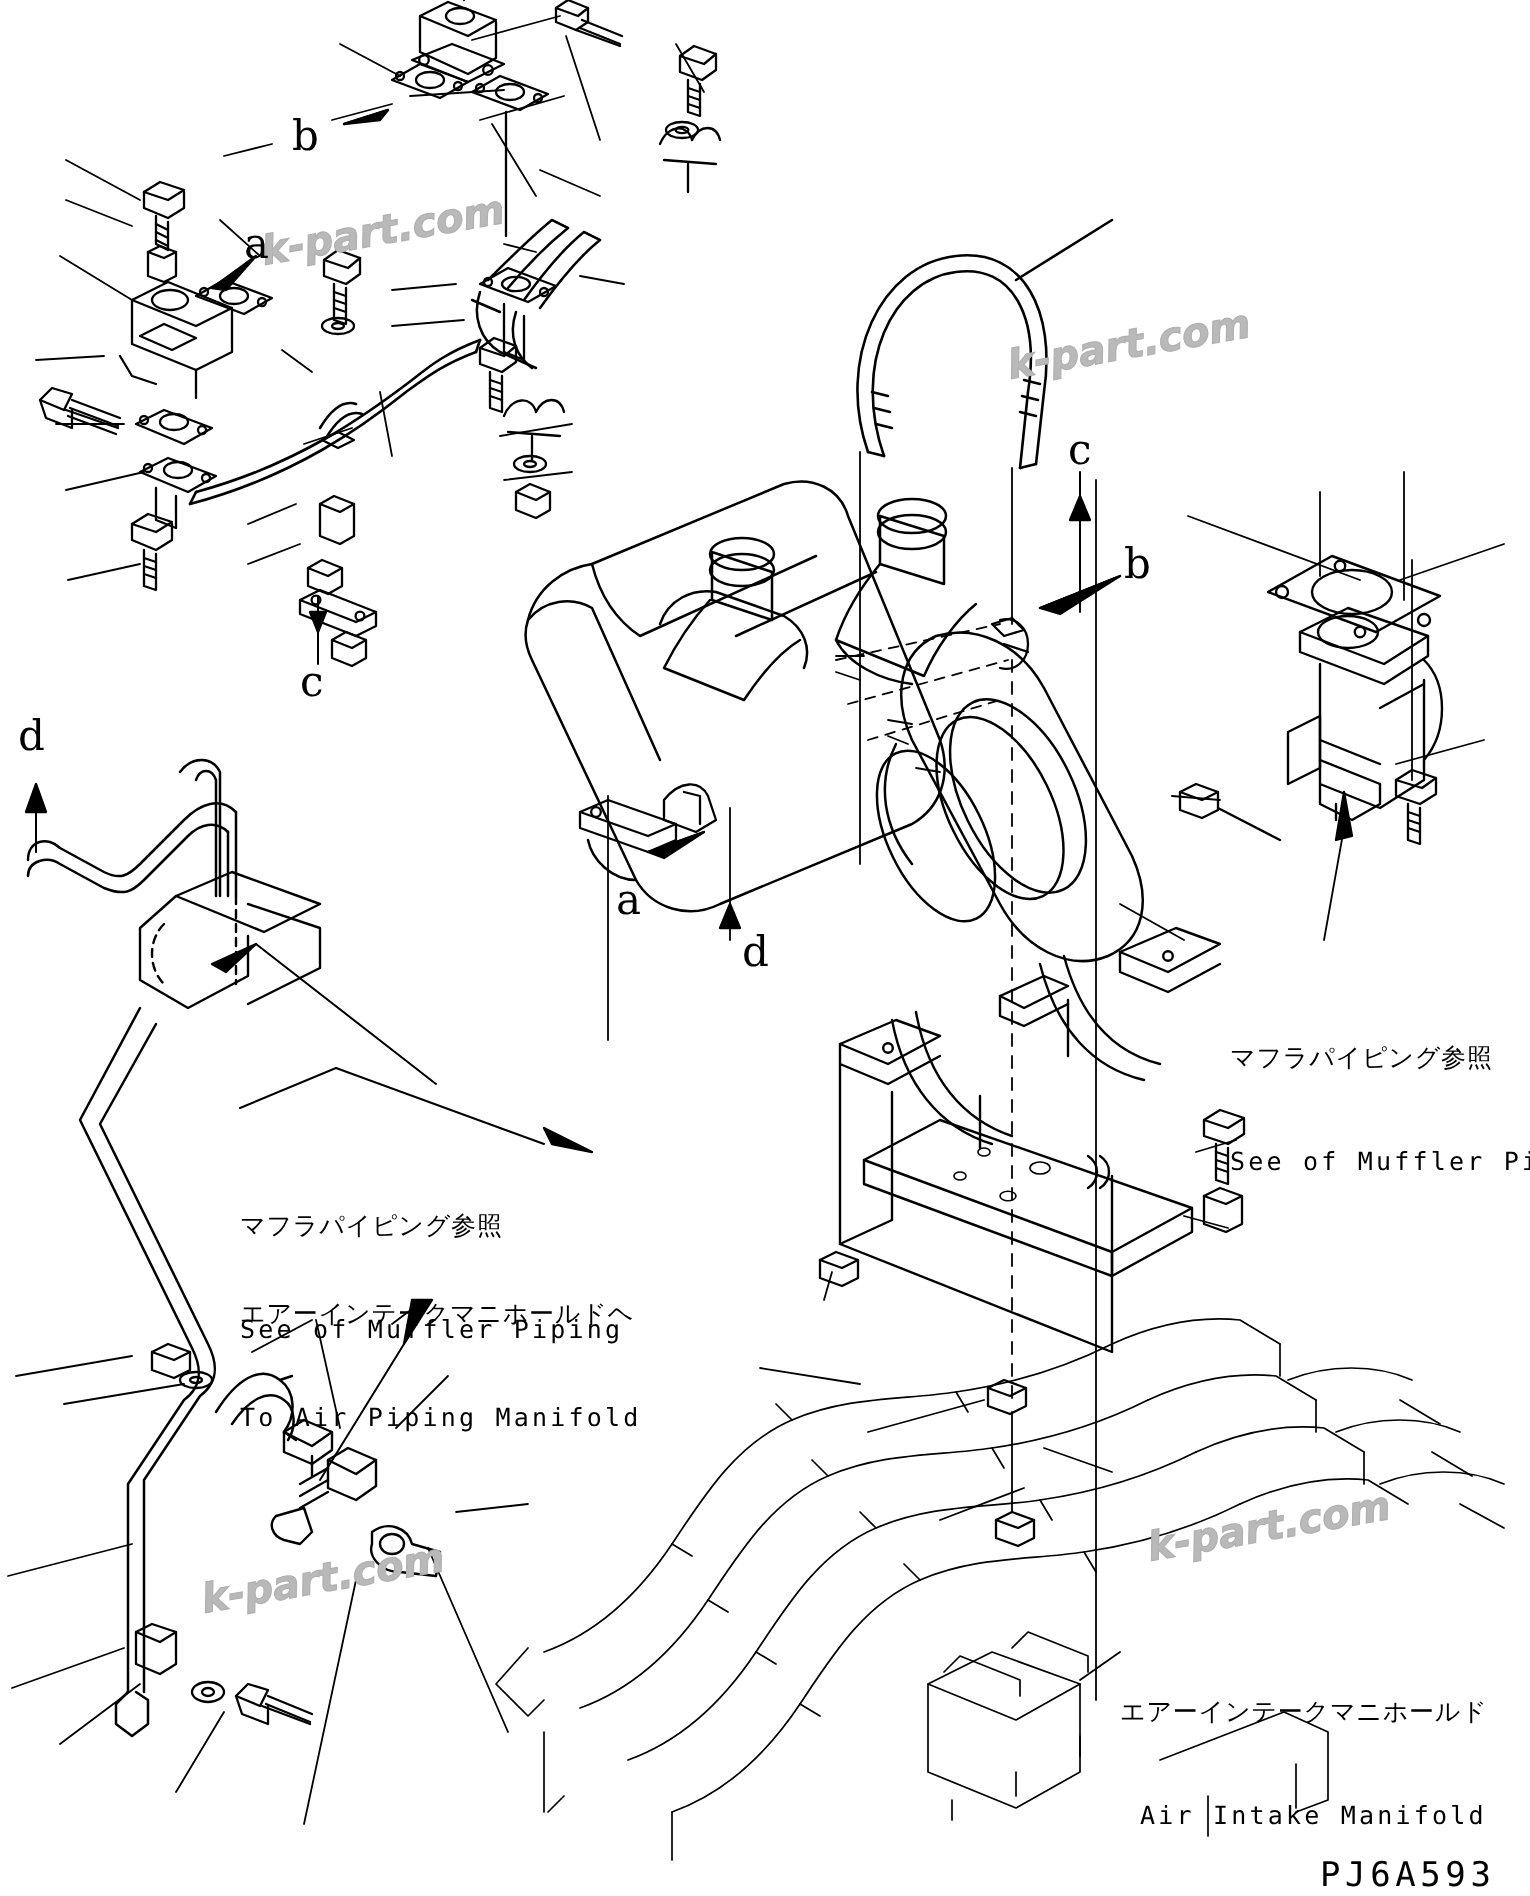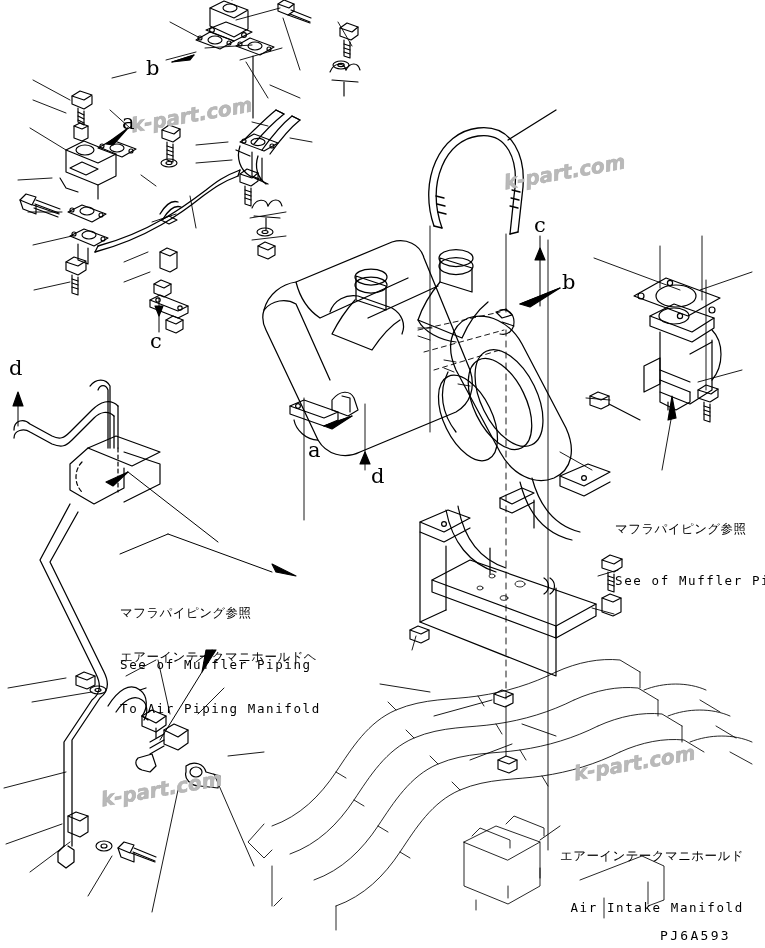--- a/index.html
+++ b/index.html
@@ -12,21 +12,21 @@
   .callout{position:absolute;font-family:"DejaVu Serif","Liberation Serif",serif;
            font-size:21px;font-weight:400;color:#000;line-height:1;}
   .jp{font-family:"DejaVu Sans","Liberation Sans",sans-serif;font-size:12.5px;
       letter-spacing:0.4px;}
   .en{font-family:"DejaVu Sans Mono","Liberation Mono",monospace;font-size:12.5px;
       letter-spacing:1.6px;}
   .wm{position:absolute;color:#b9b9b9;font-family:"DejaVu Sans","Liberation Sans",sans-serif;
       font-size:20px;font-style:italic;font-weight:600;white-space:nowrap;
       -webkit-text-stroke:0.6px #b0b0b0;}
   .partno{position:absolute;font-family:"DejaVu Sans Mono","Liberation Mono",monospace;
-          font-size:13px;letter-spacing:2.3px;}
+          font-size:17px;letter-spacing:2.3px;}
 </style>
 </head>
 <body>
 
 <div id="sheet">
 
   <svg id="art" viewBox="0 0 765 948" xmlns="http://www.w3.org/2000/svg">
     <g fill="none" stroke="#000" stroke-width="1.15" stroke-linecap="round" stroke-linejoin="round">
 
       <g stroke-width="0.9">
@@ -621,18 +621,18 @@
     <div class="en">See of Muffler Piping</div>
   </div>
 
   <div class="lbl" style="left:120px;top:612px;">
     <div class="jp">エアーインテークマニホールドヘ</div>
     <div class="en">To Air Piping Manifold</div>
   </div>
 
   <div class="lbl" style="left:560px;top:811px;">
     <div class="jp">エアーインテークマニホールド</div>
-    <div class="en" style="padding-left:10px;text-align:right;">Air Intake Manifold</div>
+    <div class="en" style="padding-left:10px;">Air Intake Manifold</div>
   </div>
 
   <div class="partno" style="left:660px;top:928px;">PJ6A593</div>
 
 </div>
 
 </body></html>

